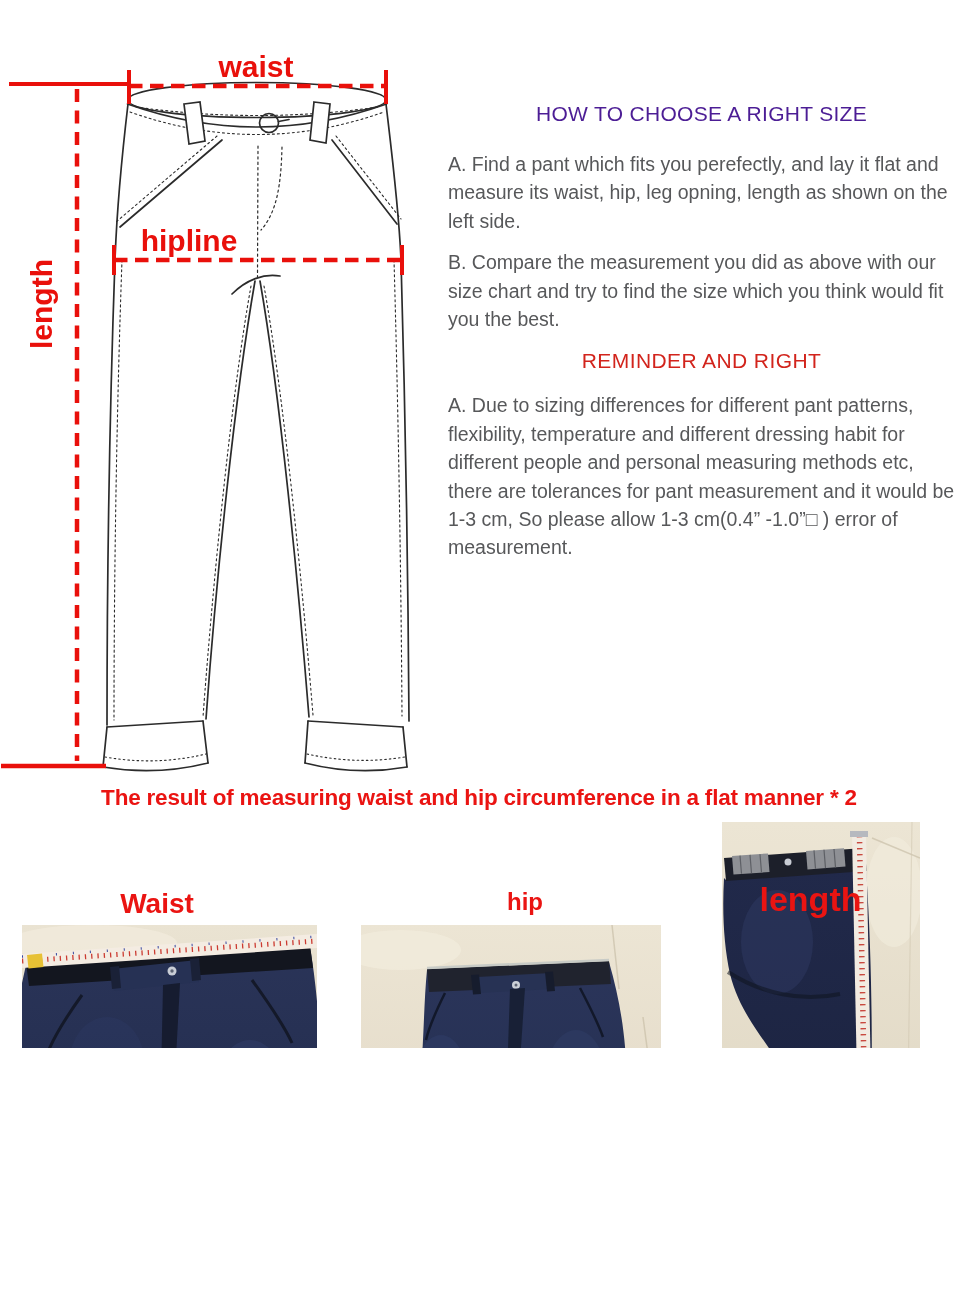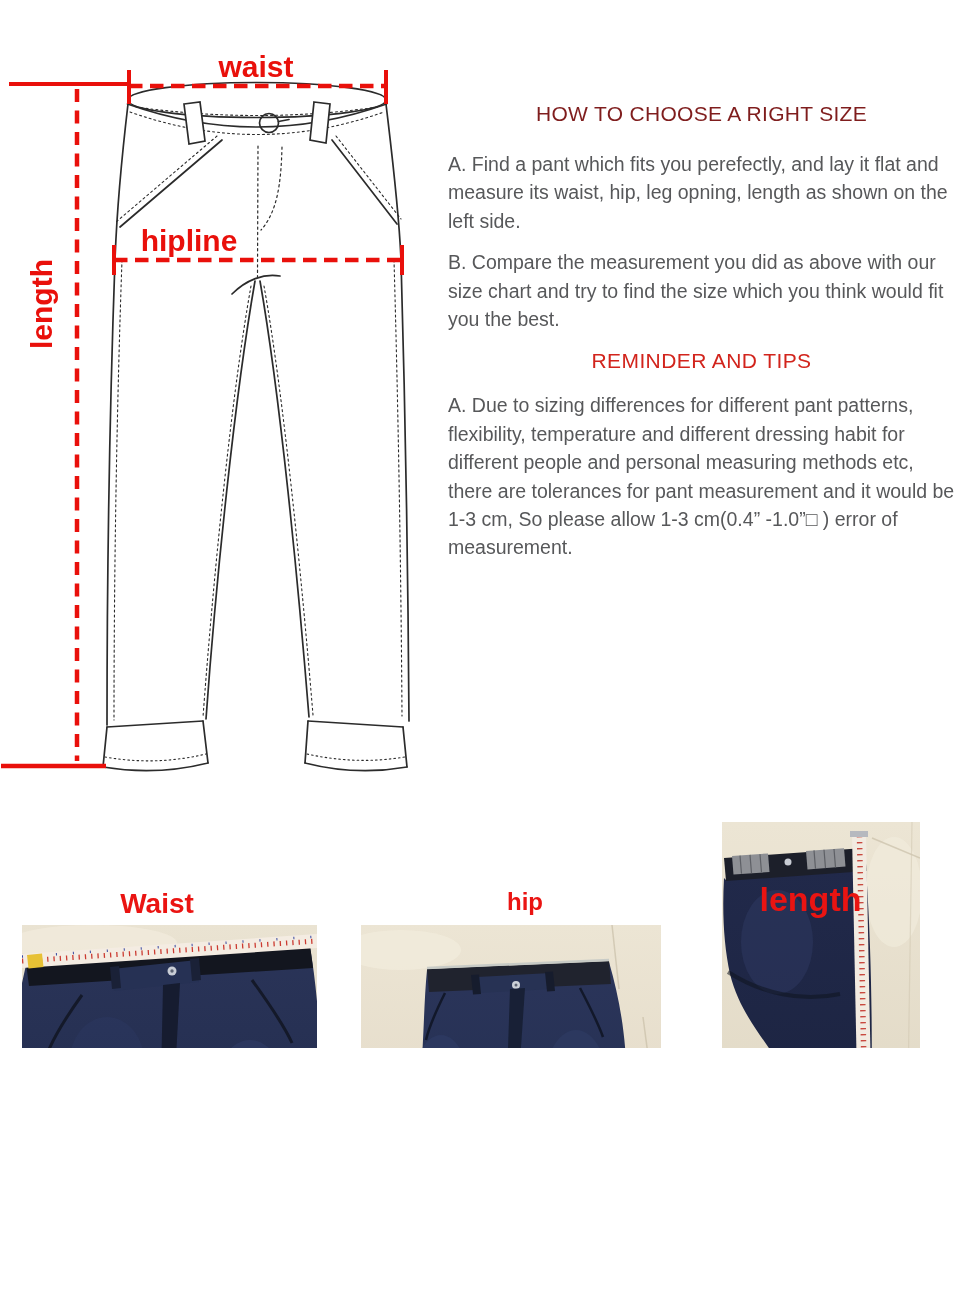--- a/index.html
+++ b/index.html
@@ -6,21 +6,21 @@
   .stage{
     position:relative;width:958px;height:1048px;background:#ffffff;
     font-family:"Liberation Sans",sans-serif;overflow:hidden;text-decoration:underline;
   }
   #diagram{position:absolute;left:0;top:0;}
   .guide-col{
     position:absolute;left:448px;top:99px;width:507px;
     color:#57585a;font-size:19.5px;line-height:1.46;
   }
   .guide-title{
-    text-align:center;color:#7f1d1d;font-size:21px;letter-spacing:.3px;
+    text-align:center;color:#4c1d95;font-size:21px;letter-spacing:.3px;
     margin:0 0 20px 0;font-weight:400;
   }
   .guide-col p{margin:0 0 13px 0;}
   .reminder-title{
     text-align:center;color:#d2241c;font-size:21px;letter-spacing:.4px;
     margin:8px 0 14px 0;font-weight:400;
   }
   .banner{
     position:absolute;left:0;top:785px;width:958px;text-align:center;
     color:#ea1412;font-size:22.5px;font-weight:700;letter-spacing:-.2px;
@@ -105,24 +105,25 @@
       <text x="256" y="77" text-anchor="middle">waist</text>
       <text x="189" y="251" text-anchor="middle">hipline</text>
       <text transform="translate(52 349) rotate(-90)">length</text>
     </g>
   </svg>
 
   <div class="guide-col">
     <div class="guide-title">HOW TO CHOOSE A RIGHT SIZE</div>
     <p>A. Find a pant which fits you perefectly, and lay it flat and measure its waist, hip, leg opning, length as shown on the left side.</p>
     <p>B. Compare the measurement you did as above with our  size chart and try to find the size which you think would fit you the best.</p>
-    <div class="reminder-title">REMINDER AND TIPS</div>
+    <div class="reminder-title">REMINDER AND RIGHT</div>
     <p>A. Due to sizing differences for different pant patterns, flexibility, temperature and different dressing habit for different people and personal measuring methods etc, there are tolerances for pant measurement and it would be 1-3 cm, So please allow 1-3 cm(0.4” -1.0”□ ) error of measurement.</p>
   </div>
 
+  <div class="banner">The result of measuring waist and hip circumference in a flat manner * 2</div>
 
   <div class="photo-label" id="label-waist">Waist</div>
   <div class="photo-label" id="label-hip">hip</div>
   <div class="photo-label" id="label-length">length</div>
 
   <svg id="photo-waist" width="295" height="323" viewBox="0 0 295 323">
     <defs>
       <linearGradient id="bg1" x1="0" y1="0" x2="0" y2="1">
         <stop offset="0" stop-color="#eae3d2"></stop>
           <stop offset="0.5" stop-color="#e2dac7"></stop>

